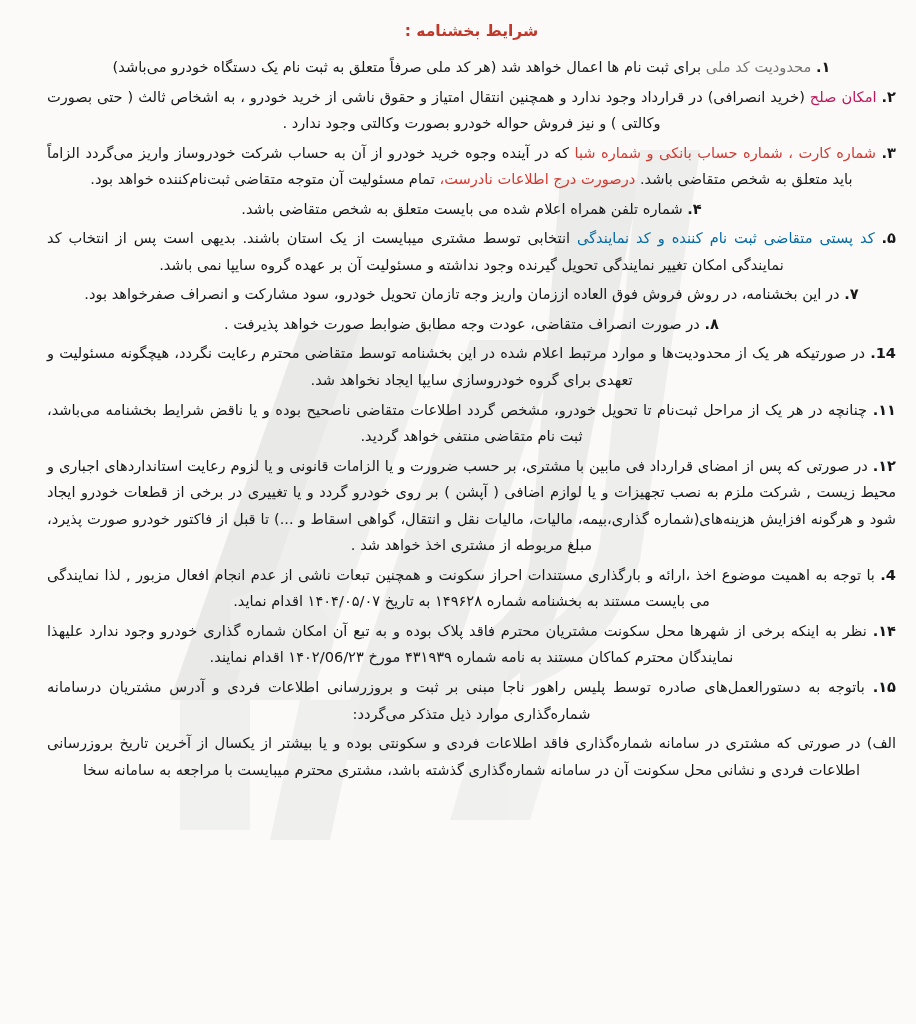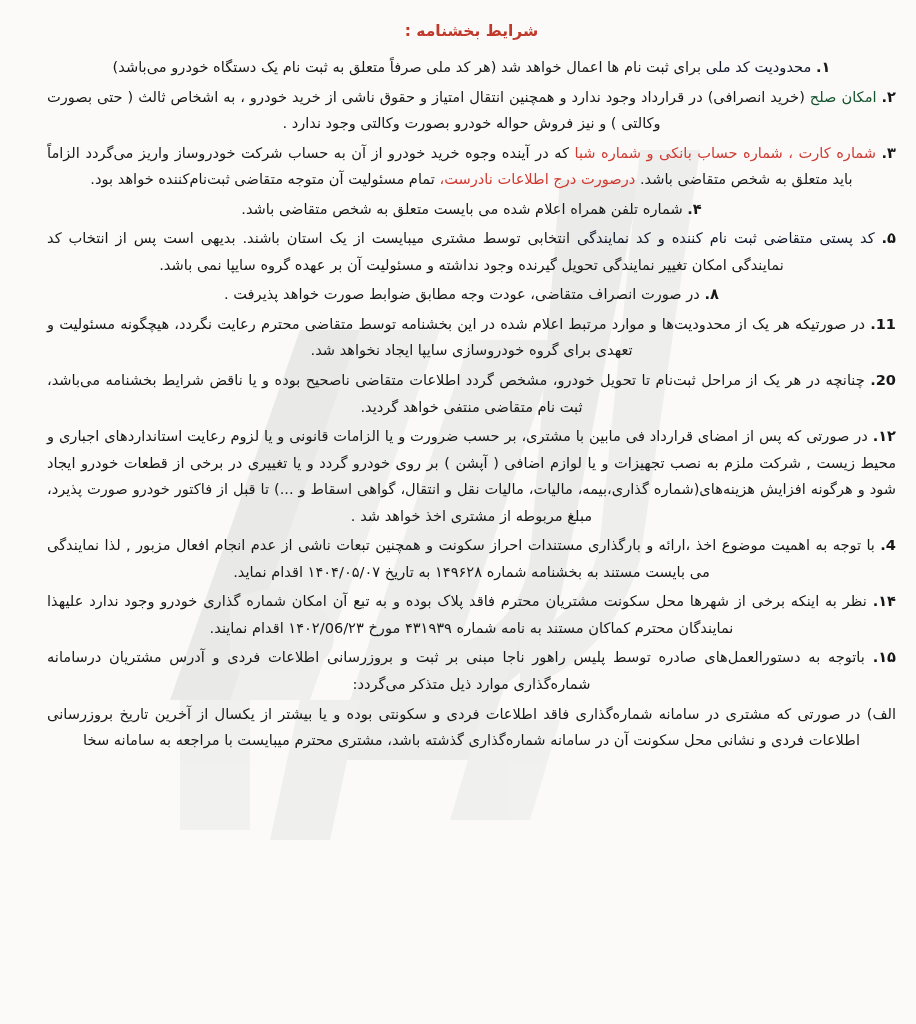--- a/index.html
+++ b/index.html
@@ -96,28 +96,29 @@
     <path d="M 430 640 L 520 640 L 480 760 L 420 760 Z" fill="#ededeb"></path>
     <path d="M 480 720 L 560 720 L 530 820 L 450 820 Z" fill="#f0f0ee"></path>
   </g>
 </svg>
 
 <div id="page">
 
   <div id="doc-title" style="color: rgb(192, 57, 43);">شرایط بخشنامه :</div>
 
   <div class="clause-list">
-      <p class="clause"><span class="num">۱.</span> <span class="hl" style="color: #0f172a;">محدودیت کد ملی</span><span class=""> برای ثبت نام ها اعمال خواهد شد (هر کد ملی صرفاً متعلق به ثبت نام یک دستگاه خودرو می‌باشد)</span></p>
-      <p class="clause"><span class="num">۲.</span> <span class="hl" style="color: #14532d;">امکان صلح</span><span class=""> (خرید انصرافی) در قرارداد وجود ندارد و همچنین انتقال امتیاز و حقوق ناشی از خرید خودرو ، به اشخاص ثالث ( حتی بصورت وکالتی ) و نیز فروش حواله خودرو بصورت وکالتی وجود ندارد .</span></p>
+      <p class="clause"><span class="num">۱.</span> <span class="hl" style="color: #737373;">محدودیت کد ملی</span><span class=""> برای ثبت نام ها اعمال خواهد شد (هر کد ملی صرفاً متعلق به ثبت نام یک دستگاه خودرو می‌باشد)</span></p>
+      <p class="clause"><span class="num">۲.</span> <span class="hl" style="color: #be185d;">امکان صلح</span><span class=""> (خرید انصرافی) در قرارداد وجود ندارد و همچنین انتقال امتیاز و حقوق ناشی از خرید خودرو ، به اشخاص ثالث ( حتی بصورت وکالتی ) و نیز فروش حواله خودرو بصورت وکالتی وجود ندارد .</span></p>
       <p class="clause"><span class="num">۳.</span> <span class="hl" style="color: rgb(207, 58, 50);">شماره کارت ، شماره حساب بانکی و شماره شبا</span><span class=""> که در آینده وجوه خرید خودرو از آن به حساب شرکت خودروساز واریز می‌گردد الزاماً باید متعلق به شخص متقاضی باشد. </span><span class="hl" style="color: rgb(207, 58, 50);">درصورت درج اطلاعات نادرست،</span><span class=""> تمام مسئولیت آن متوجه متقاضی ثبت‌نام‌کننده خواهد بود.</span></p>
       <p class="clause single"><span class="num">۴.</span> <span class="">شماره تلفن همراه اعلام شده می بایست متعلق به شخص متقاضی باشد.</span></p>
-      <p class="clause"><span class="num">۵.</span> <span class="hl" style="color: #0f172a;">کد پستی متقاضی ثبت نام کننده و کد نمایندگی</span><span class=""> انتخابی توسط مشتری میبایست از یک استان باشند. بدیهی است پس از انتخاب کد نمایندگی امکان تغییر نمایندگی تحویل گیرنده وجود نداشته و مسئولیت آن بر عهده گروه سایپا نمی باشد.</span></p>
+      <p class="clause"><span class="num">۵.</span> <span class="hl" style="color: #0369a1;">کد پستی متقاضی ثبت نام کننده و کد نمایندگی</span><span class=""> انتخابی توسط مشتری میبایست از یک استان باشند. بدیهی است پس از انتخاب کد نمایندگی امکان تغییر نمایندگی تحویل گیرنده وجود نداشته و مسئولیت آن بر عهده گروه سایپا نمی باشد.</span></p>
+      <p class="clause single"><span class="num">۷.</span> <span class="">در این بخشنامه، در روش فروش فوق العاده اززمان واریز وجه تازمان تحویل خودرو، سود مشارکت و انصراف صفرخواهد بود.</span></p>
       <p class="clause single"><span class="num">۸.</span> <span class="">در صورت انصراف متقاضی، عودت وجه مطابق ضوابط صورت خواهد پذیرفت .</span></p>
-      <p class="clause"><span class="num">11.</span> <span class="">در صورتیکه هر یک از محدودیت‌ها و موارد مرتبط اعلام شده در این بخشنامه توسط متقاضی محترم رعایت نگردد، هیچگونه مسئولیت و تعهدی برای گروه خودروسازی سایپا ایجاد نخواهد شد.</span></p>
-      <p class="clause"><span class="num">20.</span> <span class="">چنانچه در هر یک از مراحل ثبت‌نام تا تحویل خودرو، مشخص گردد اطلاعات متقاضی ناصحیح بوده و یا ناقض شرایط بخشنامه می‌باشد، ثبت نام متقاضی منتفی خواهد گردید.</span></p>
+      <p class="clause"><span class="num">14.</span> <span class="">در صورتیکه هر یک از محدودیت‌ها و موارد مرتبط اعلام شده در این بخشنامه توسط متقاضی محترم رعایت نگردد، هیچگونه مسئولیت و تعهدی برای گروه خودروسازی سایپا ایجاد نخواهد شد.</span></p>
+      <p class="clause"><span class="num">۱۱.</span> <span class="">چنانچه در هر یک از مراحل ثبت‌نام تا تحویل خودرو، مشخص گردد اطلاعات متقاضی ناصحیح بوده و یا ناقض شرایط بخشنامه می‌باشد، ثبت نام متقاضی منتفی خواهد گردید.</span></p>
       <p class="clause"><span class="num">۱۲.</span> <span class="">در صورتی که پس از امضای قرارداد فی مابین با مشتری، بر حسب ضرورت و یا الزامات قانونی و یا لزوم رعایت استانداردهای اجباری و محیط زیست , شرکت ملزم به نصب تجهیزات و یا لوازم اضافی ( آپشن ) بر روی خودرو گردد و یا تغییری در برخی از قطعات خودرو ایجاد شود و هرگونه افزایش هزینه‌های(شماره گذاری،بیمه، مالیات، مالیات نقل و انتقال، گواهی اسقاط و ...) تا قبل از فاکتور خودرو صورت پذیرد، مبلغ مربوطه از مشتری اخذ خواهد شد .</span></p>
       <p class="clause"><span class="num">4.</span> <span class="">با توجه به اهمیت موضوع اخذ ،ارائه و بارگذاری مستندات احراز سکونت و همچنین تبعات ناشی از عدم انجام افعال مزبور , لذا نمایندگی می بایست مستند به بخشنامه شماره ۱۴۹۶۲۸ به تاریخ ۱۴۰۴/۰۵/۰۷ اقدام نماید.</span></p>
       <p class="clause"><span class="num">۱۴.</span> <span class="">نظر به اینکه برخی از شهرها محل سکونت مشتریان محترم فاقد پلاک بوده و به تبع آن امکان شماره گذاری خودرو وجود ندارد علیهذا نمایندگان محترم کماکان مستند به نامه شماره ۴۳۱۹۳۹ مورخ ۱۴۰۲/06/۲۳ اقدام نمایند.</span></p>
       <p class="clause"><span class="num">۱۵.</span> <span class="">باتوجه به دستورالعمل‌های صادره توسط پلیس راهور ناجا مبنی بر ثبت و بروزرسانی اطلاعات فردی و آدرس مشتریان درسامانه شماره‌گذاری موارد ذیل متذکر می‌گردد:</span></p>
       <p class="clause alpha"><span class="num">الف)</span> <span class="">در صورتی که مشتری در سامانه شماره‌گذاری فاقد اطلاعات فردی و سکونتی بوده و یا بیشتر از یکسال از آخرین تاریخ بروزرسانی اطلاعات فردی و نشانی محل سکونت آن در سامانه شماره‌گذاری گذشته باشد، مشتری محترم میبایست با مراجعه به سامانه سخا</span></p>
     </div>
 
 </div>
 
 </body></html>

